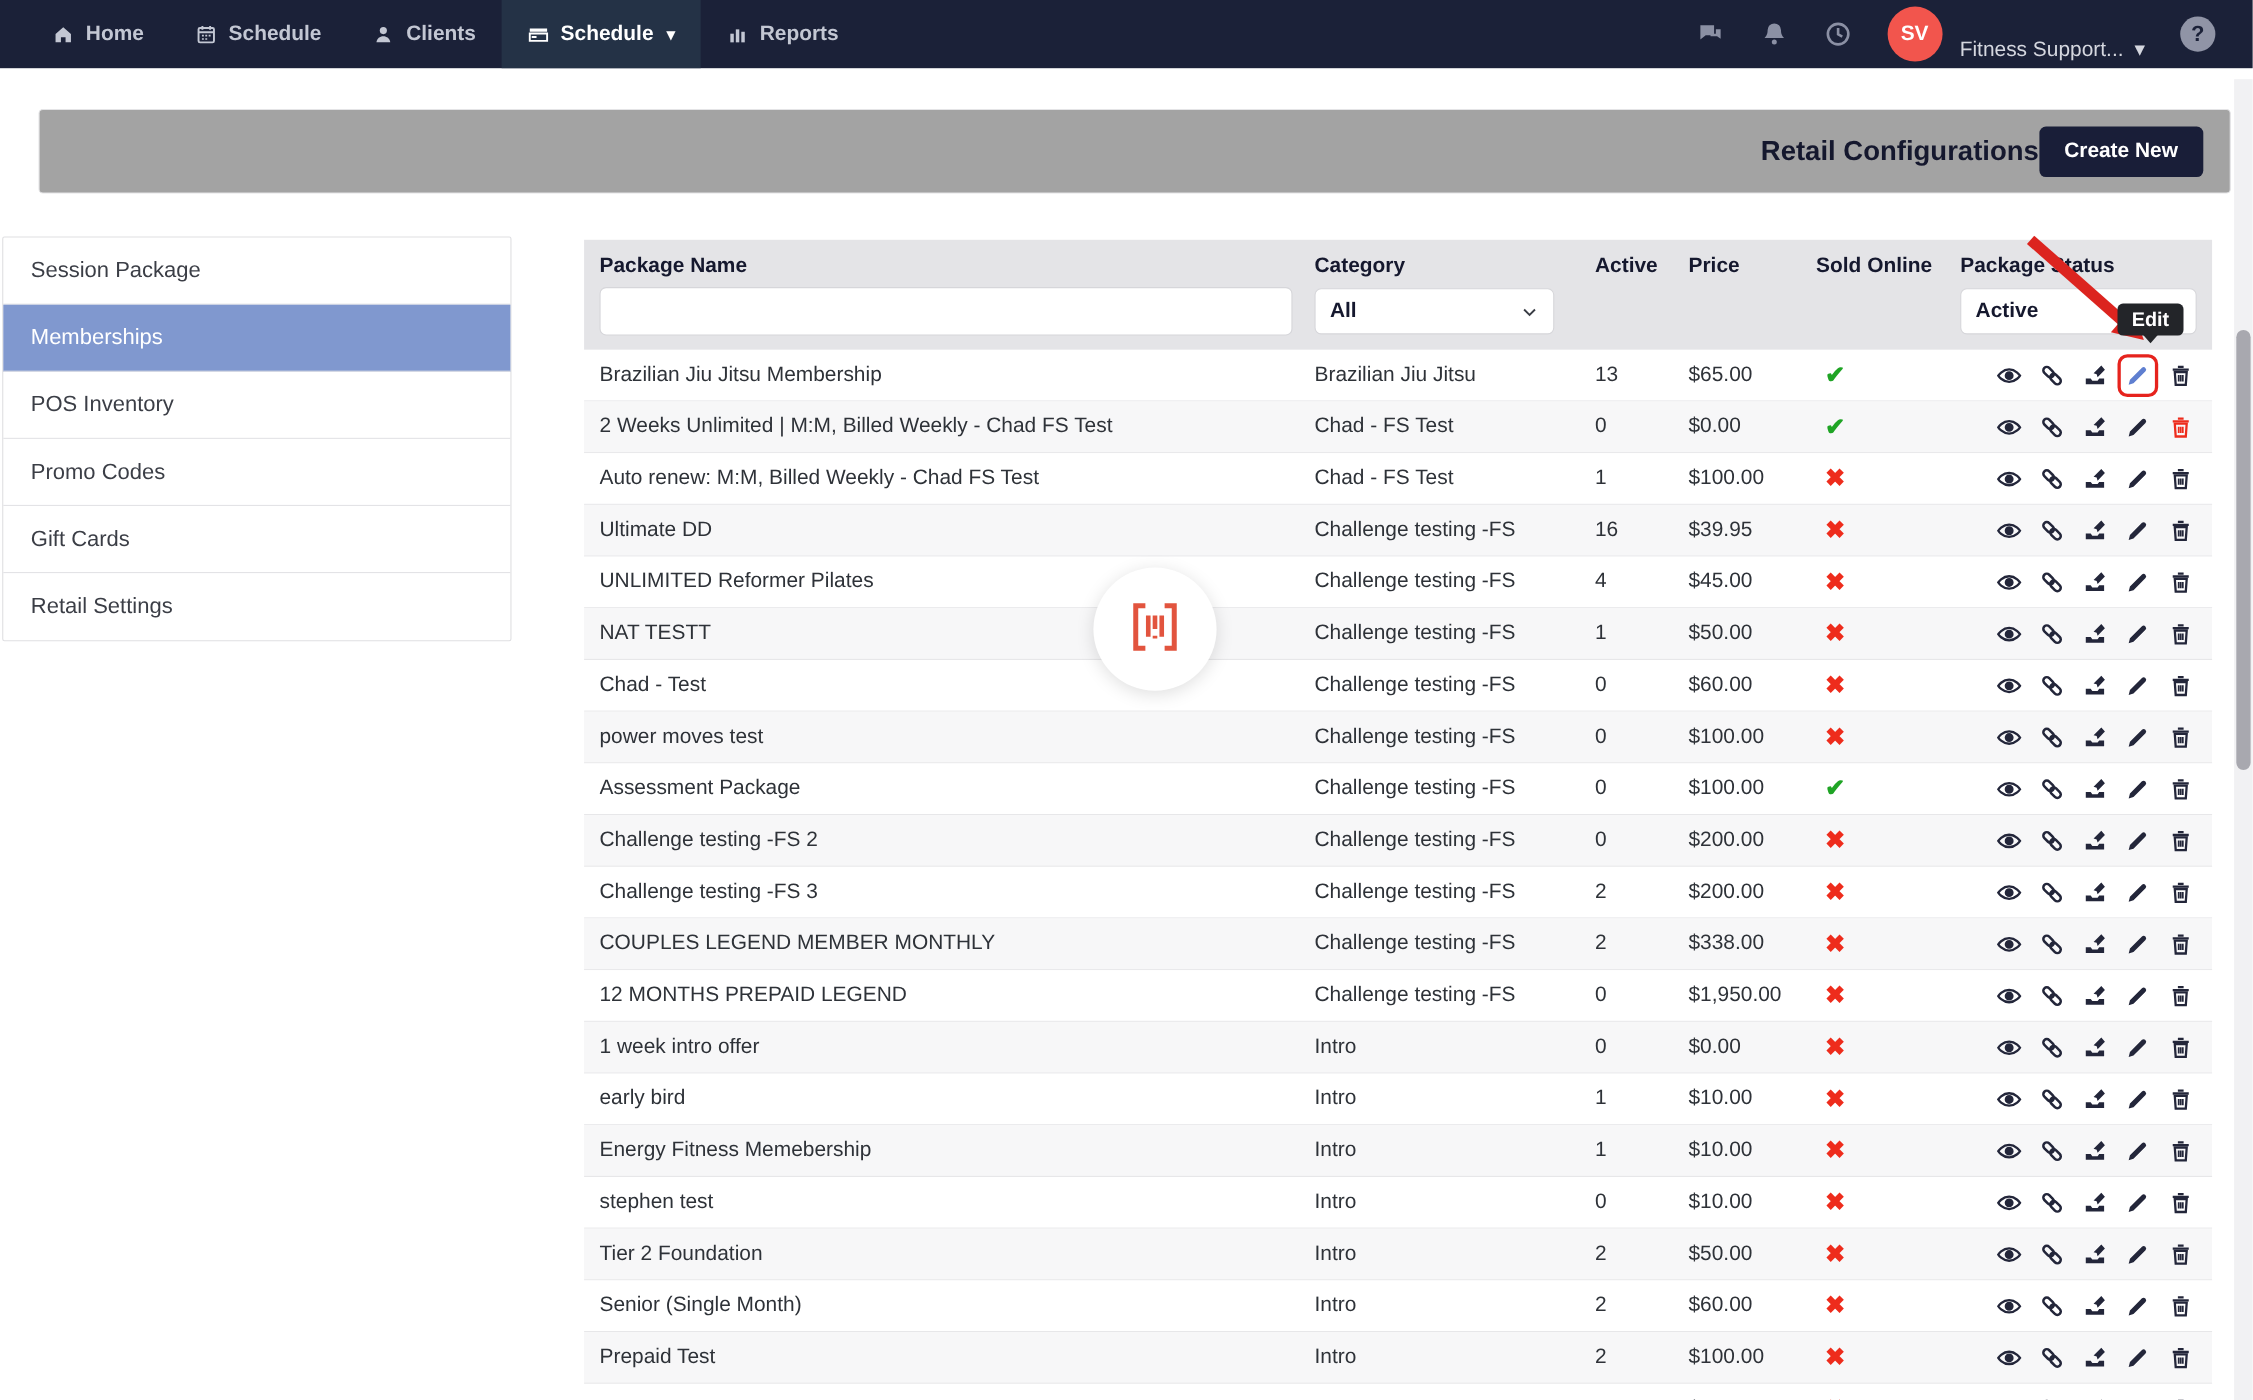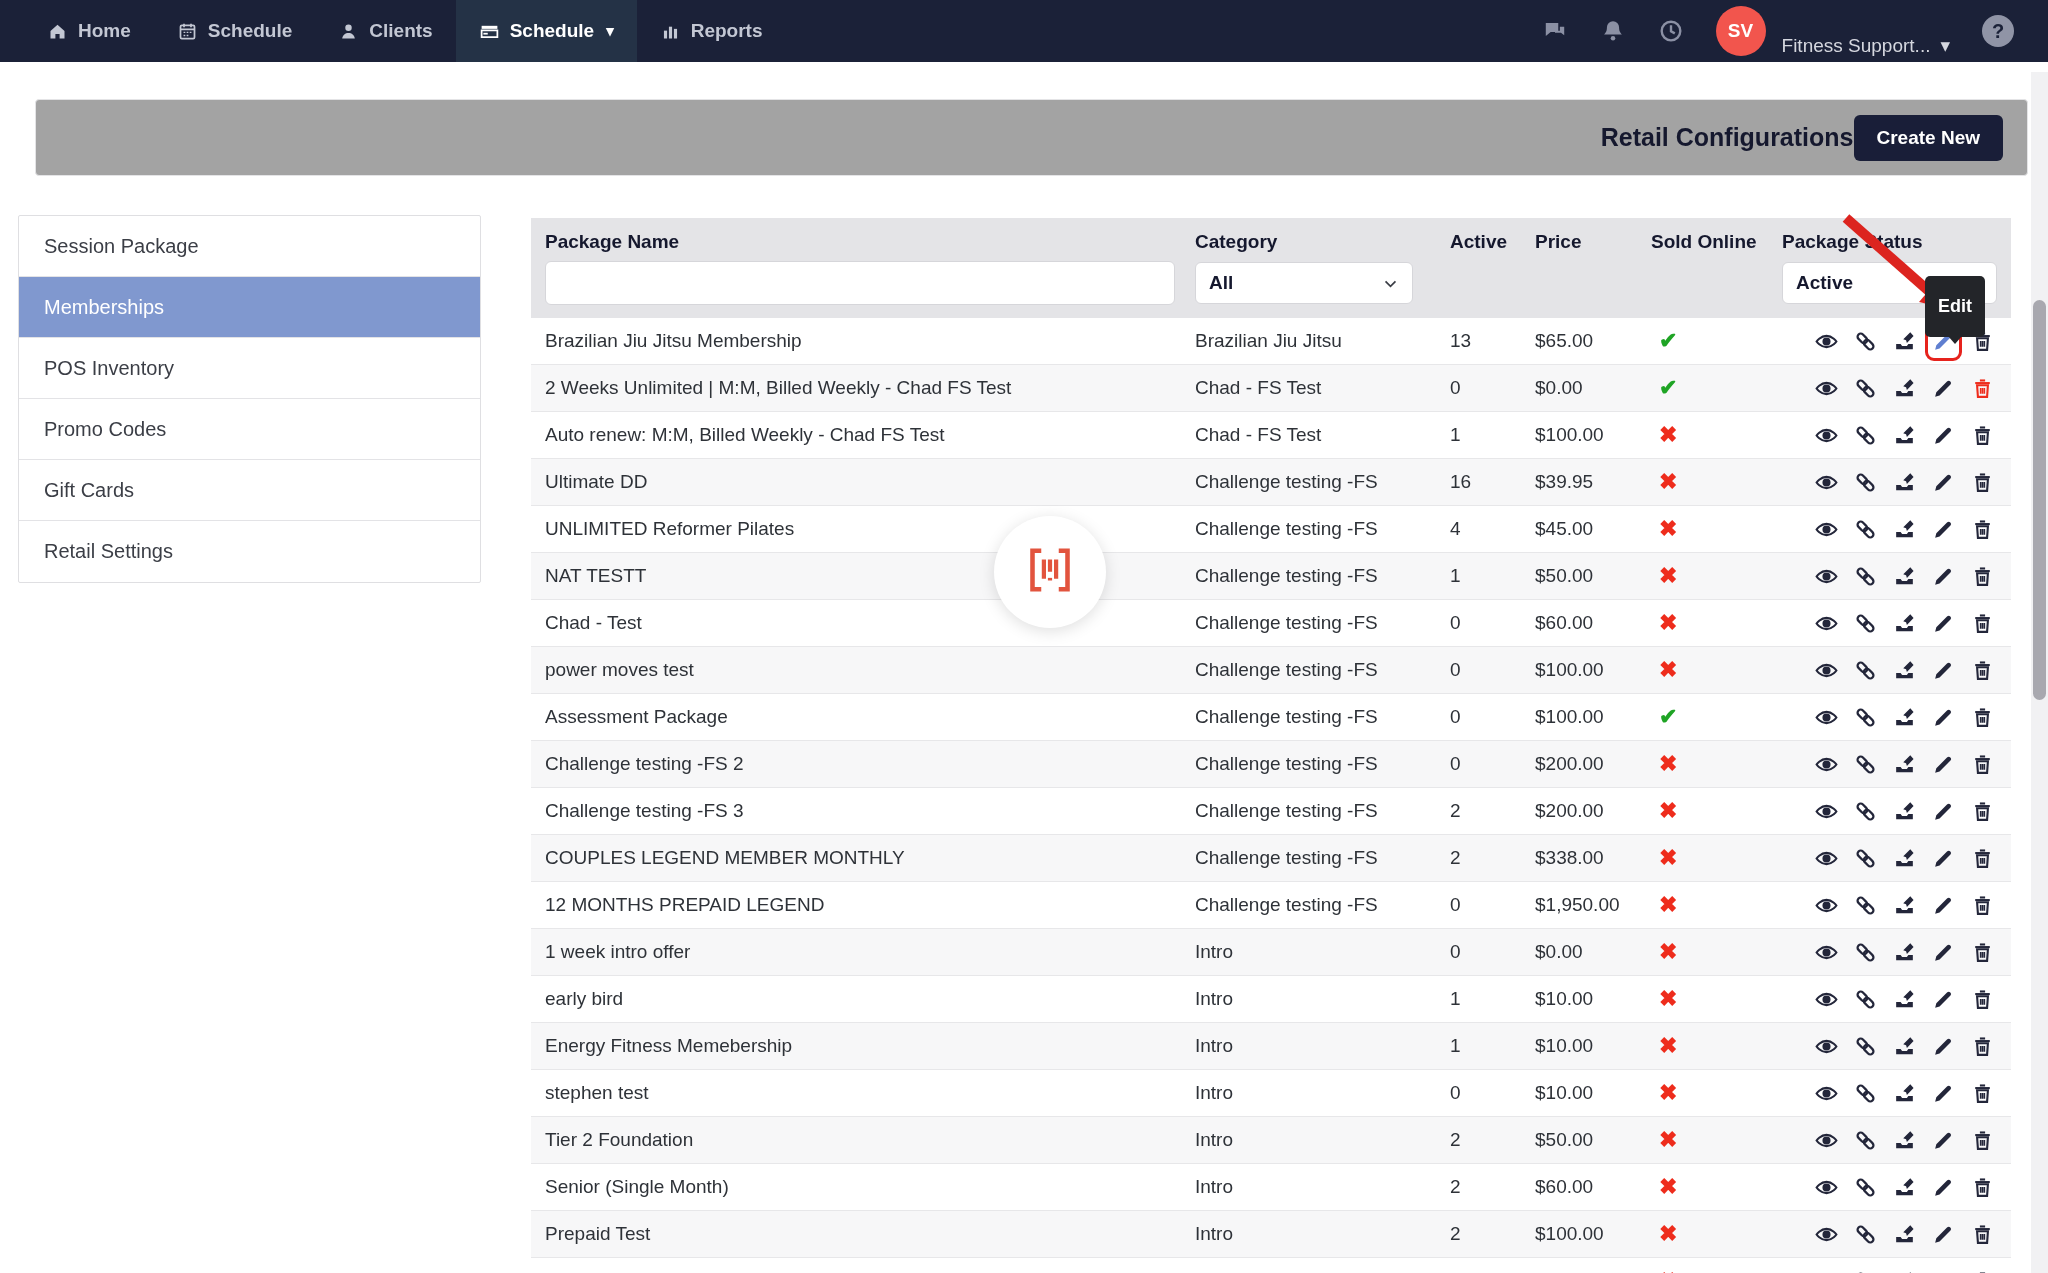--- a/index.html
+++ b/index.html
@@ -45,21 +45,21 @@
     padding:0 24px; z-index:5;margin-left:17px;
   }
   .page-title { font-size:25px; font-weight:700; color:#15182e; }
   .create-btn {
     background:var(--btn-bg,#191e38); color:#fff; border:none; border-radius:6px;
     font-size:19px; font-weight:700; padding:12px 23px; cursor:pointer;
     font-family:inherit;
   }
   
   .sidebar {
-    position:absolute; left:18px; top:215px; width:463px;
+    position:absolute; left:2px; top:215px; width:463px;
     background:#fff; border:1px solid #dfdfe2; border-radius:2px; z-index:5;
   }
   .side-item {
     height:61px; display:flex; align-items:center; padding:0 25px;
     font-size:20px; color:#3b3e46; border-bottom:1px solid #e3e3e6; cursor:pointer;
     white-space:nowrap;
   }
   .side-item:last-child { border-bottom:none; }
   .side-item.active { background:var(--accent-selected,#8098cf); color:#fff; }
   
@@ -99,21 +99,21 @@
   .icon-btn.red { color:var(--cross-red,#ee2c1c); }
   .icon-btn.blue { color:#5f7fd0; }
   .icon-btn.highlight::after {
     content:""; position:absolute; inset:-7px -6px;
     border:3px solid #e6231d; border-radius:9px;
   }
   
   .tooltip {
     position:absolute; left:1925px; top:276px; z-index:40;
     background:#232529; color:#fff; font-size:18px; font-weight:700;
-    padding:20px 13px; border-radius:5px;
+    padding:4px 13px; border-radius:5px;
   }
   .tooltip::after {
     content:""; position:absolute; left:50%; bottom:-7px; margin-left:-7px;
     border:7px solid transparent; border-bottom:none; border-top:8px solid #232529;
   }
   .arrow-svg { position:absolute; left:1836px; top:214px; z-index:39; pointer-events:none; }
   
   .barcode-widget {
     position:absolute; left:994px; top:516px; width:112px; height:112px;
     background:#fff; border-radius:50%; z-index:20;

